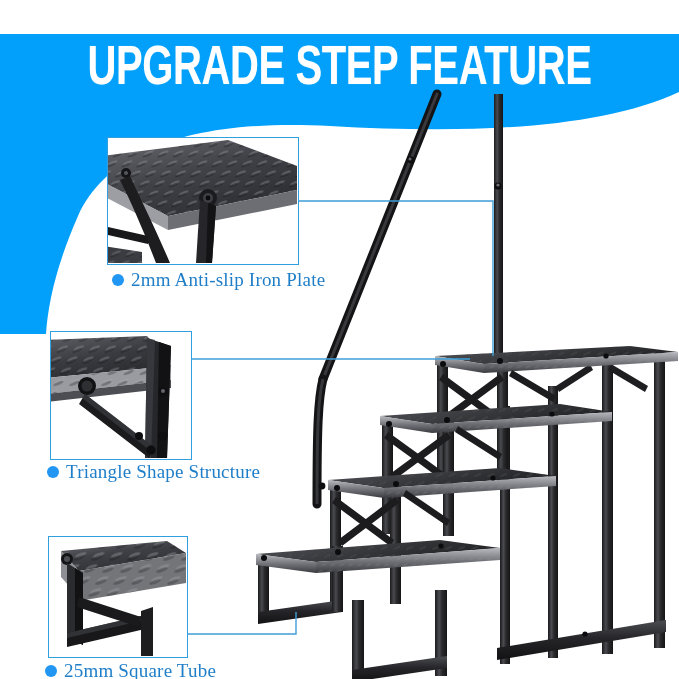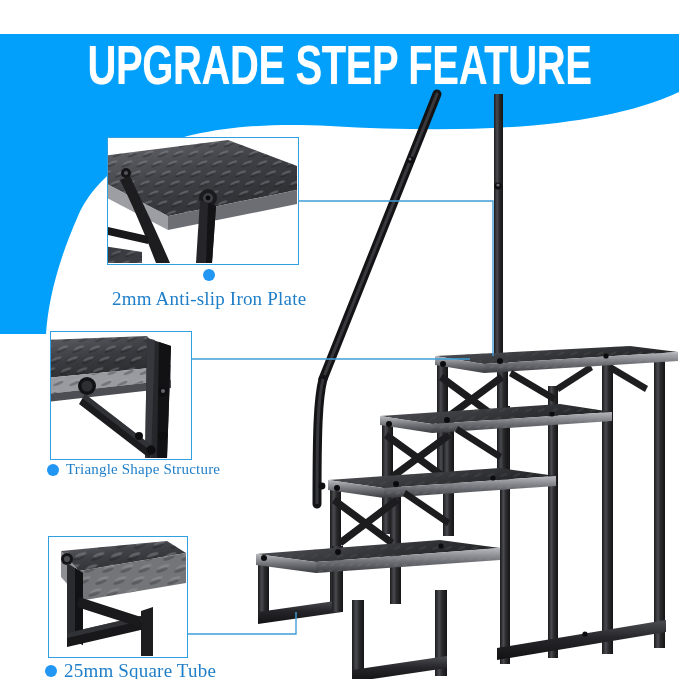--- a/index.html
+++ b/index.html
@@ -52,25 +52,25 @@
     letter-spacing:.2px;
   }
   .callout .bullet {
     width:12px; height:12px; border-radius:50%;
     background:#2196f3; flex:0 0 auto;
     display:inline-block;
   }
 
   #c1 { left:107px; top:103px; }
   #c1 .frame { width:192px; height:128px; }
-  #c1 .label { left:5px; top:132px; font-size:19px;flex-direction:column; }
+  #c1 .label { left:5px; top:132px; font-size:19px; }
 
   #c2 { left:50px; top:297px; }
   #c2 .frame { width:142px; height:129px; }
-  #c2 .label { left:-3px; top:130px; font-size:15px; }
+  #c2 .label { left:-3px; top:130px; font-size:19px; }
 
   #c3 { left:48px; top:502px; }
   #c3 .frame { width:140px; height:122px; }
   #c3 .label { left:-3px; top:124px; font-size:19px; }
 
   .conn { position:absolute; inset:0; width:679px; height:679px; z-index:4; pointer-events:none; }
 </style>
 </head>
 <body>
 

